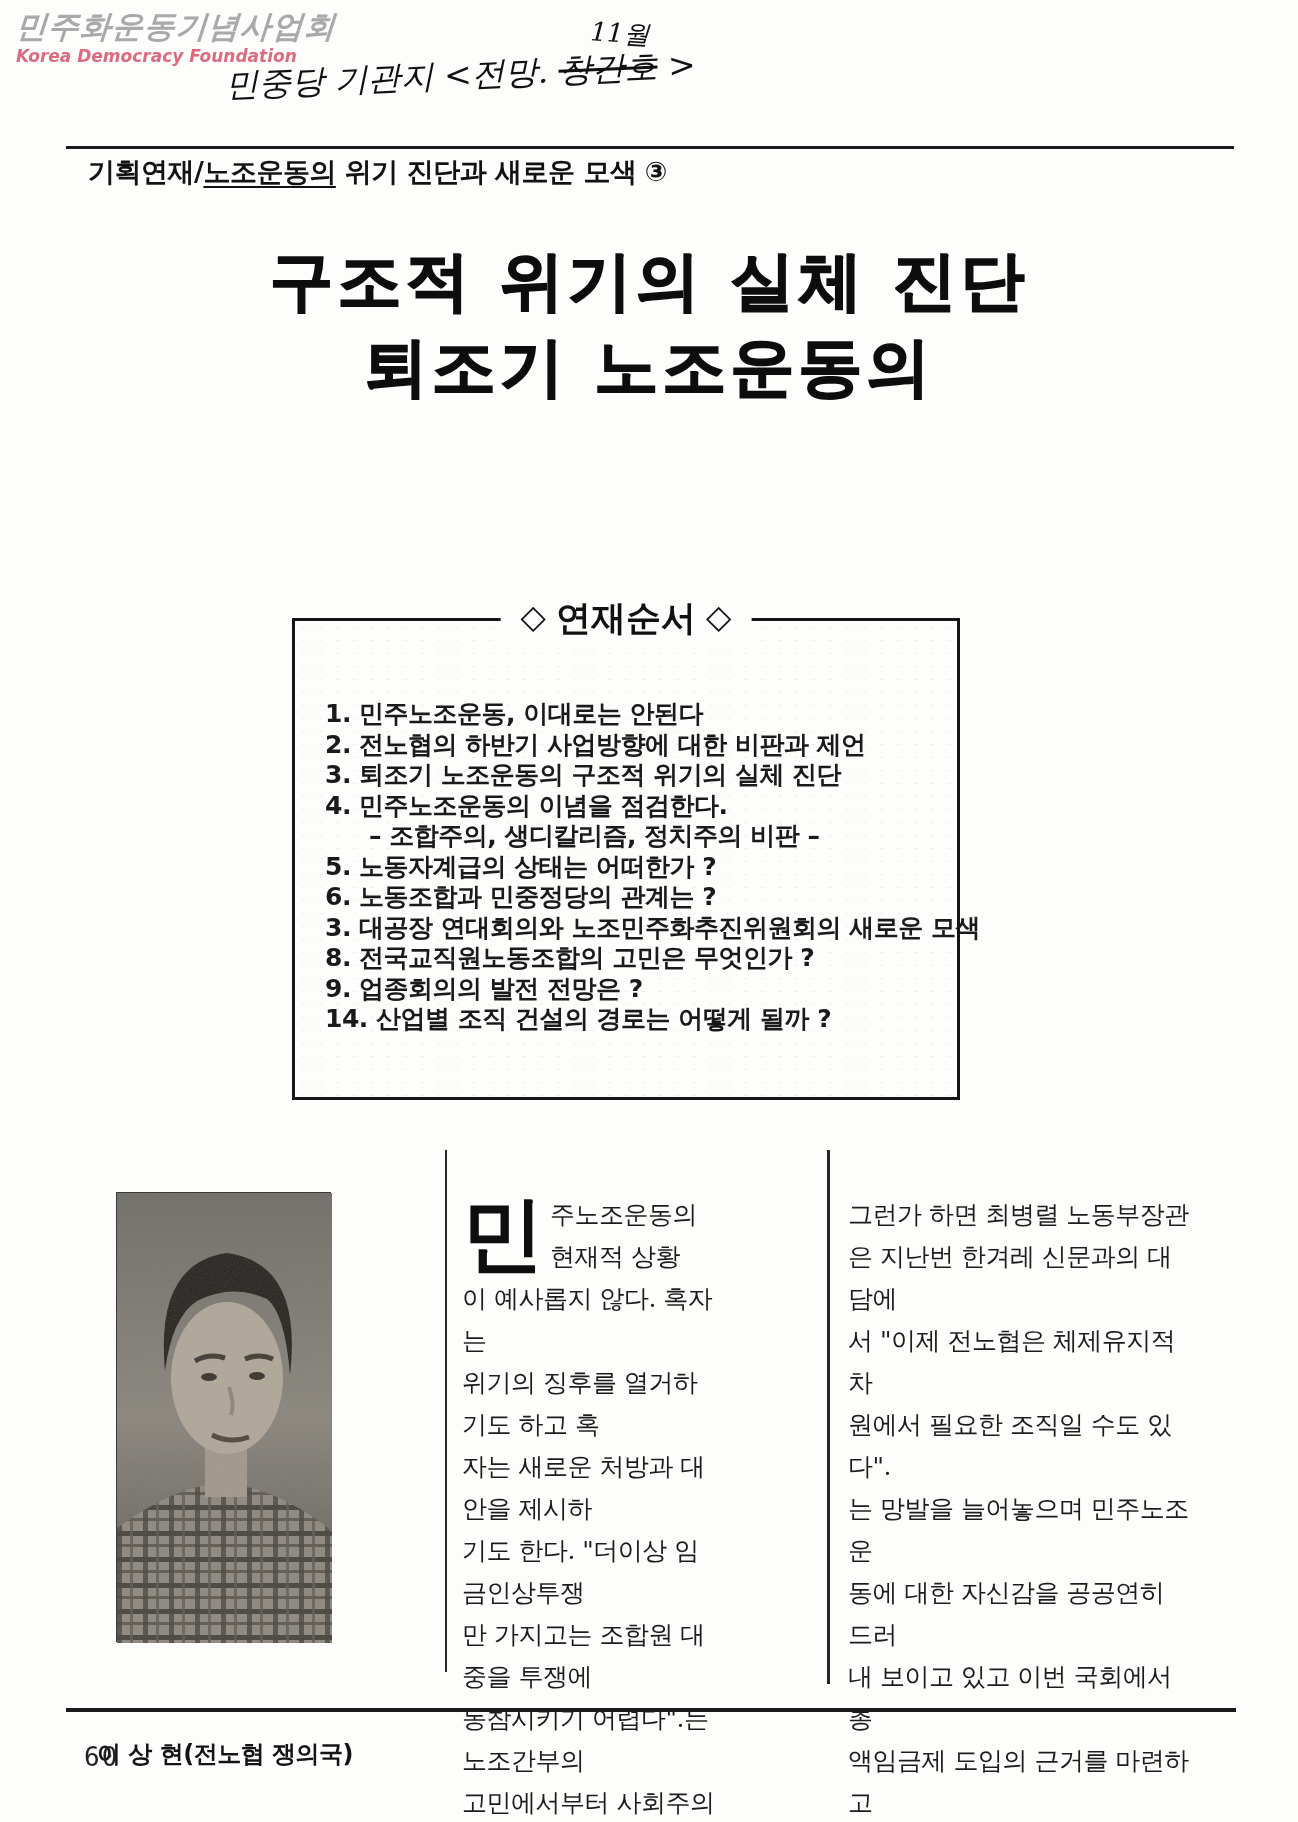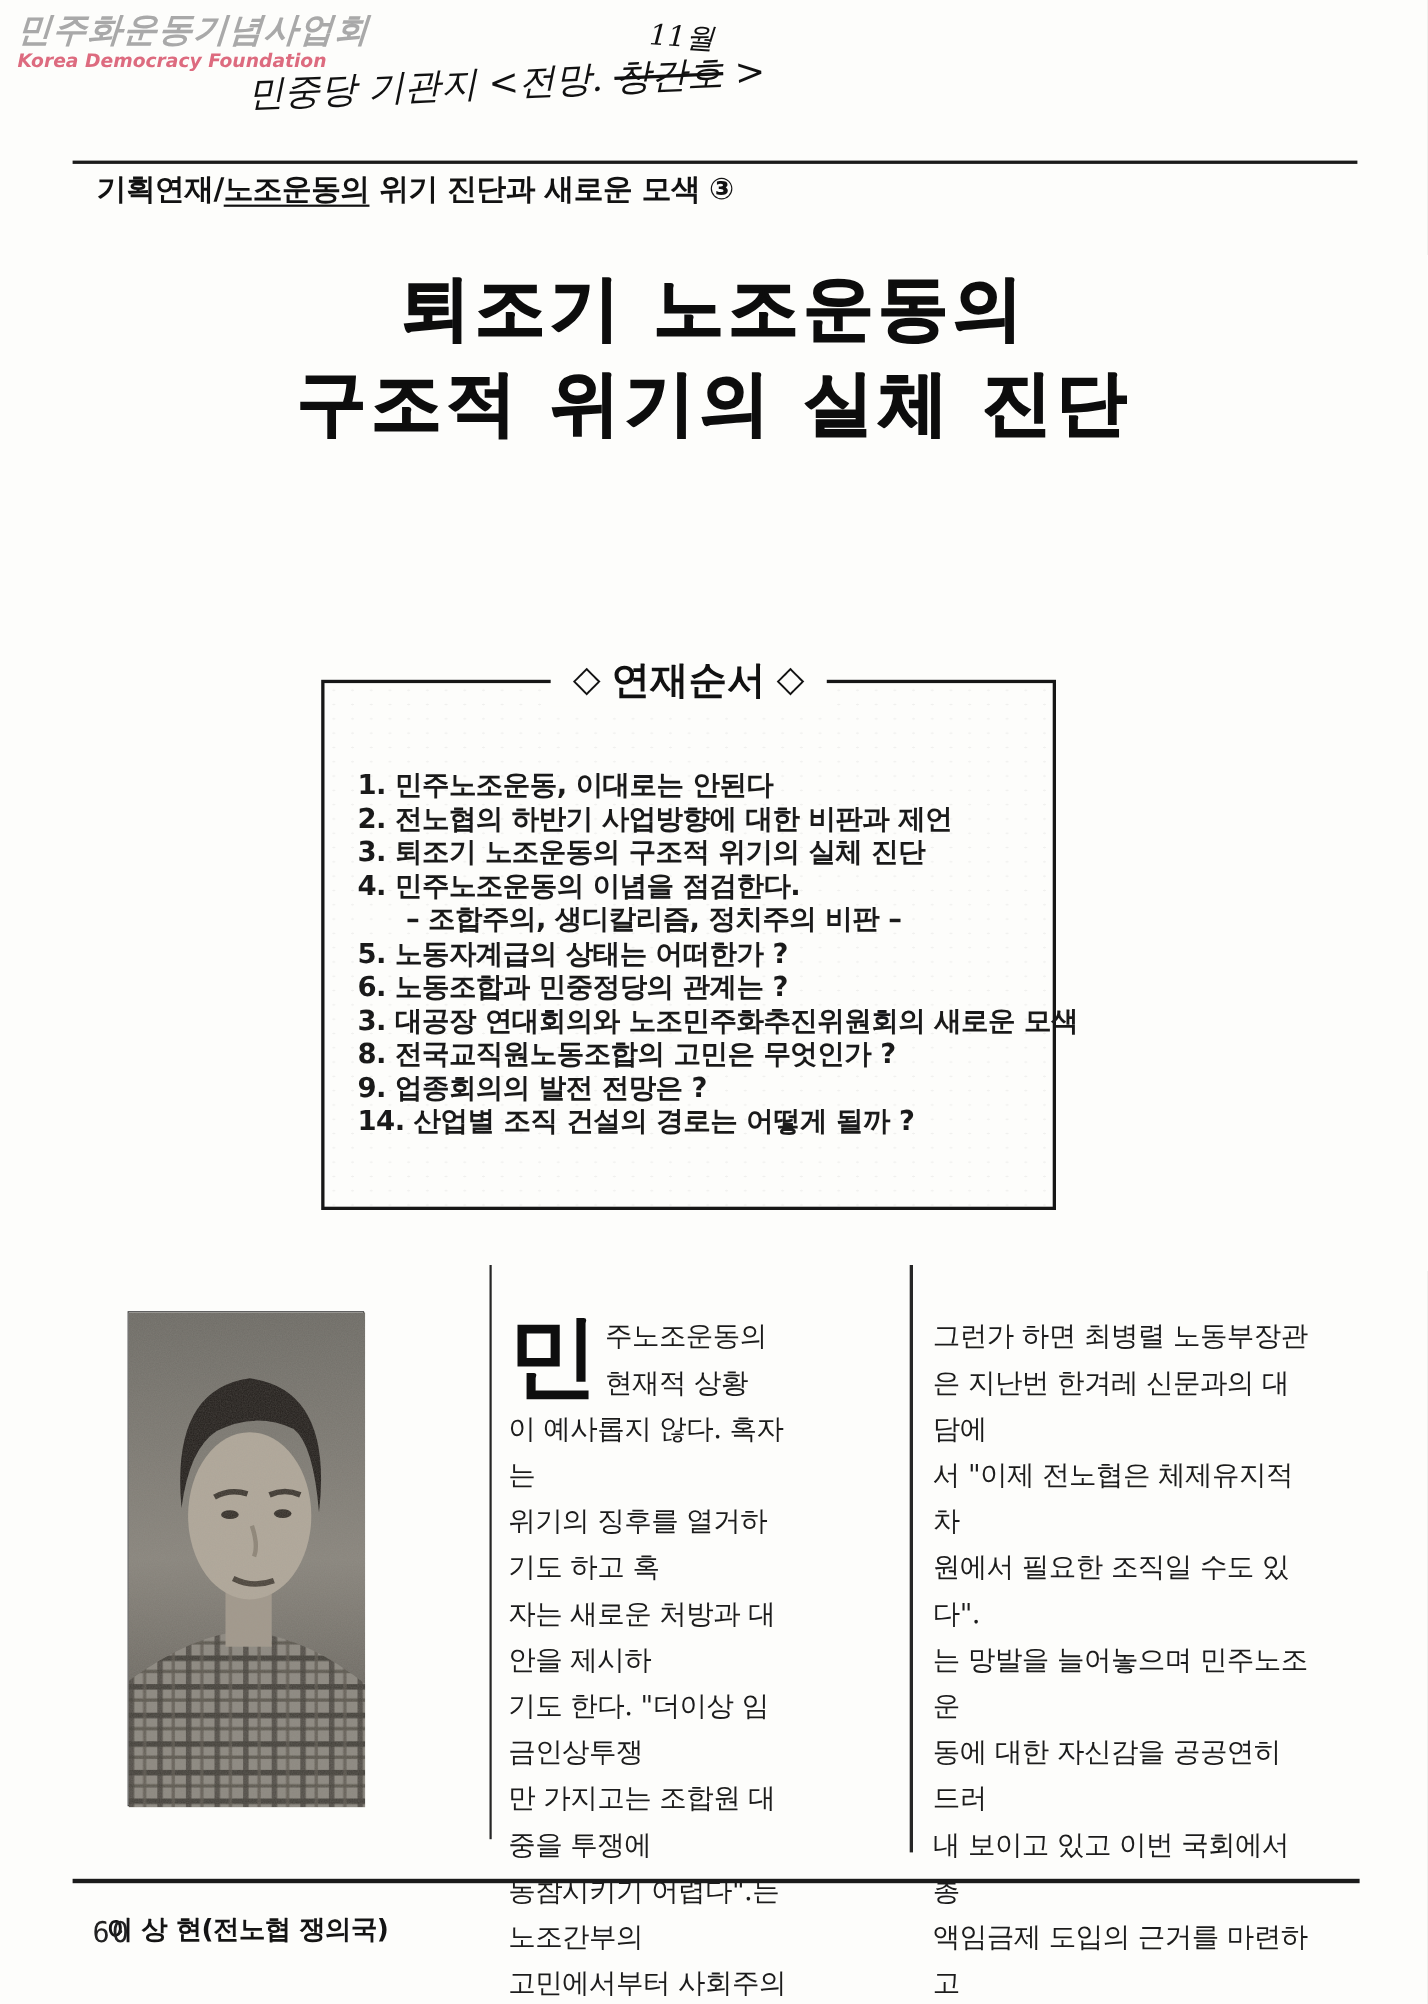--- a/index.html
+++ b/index.html
@@ -137,22 +137,22 @@
     </span>
     <span data-name="handwritten-note-end">&gt;</span>
   </div>
 
   <div class="rule top-rule" data-name="top-divider-line"></div>
   <div class="series-header" data-name="series-header">
     <span data-name="series-header-prefix">기획연재/</span><span class="u" data-name="series-header-underlined">노조운동의</span><span data-name="series-header-rest"> 위기 진단과 새로운 모색</span><span class="issue" data-name="series-issue-number">③</span>
   </div>
 
   <div class="main-title" data-name="article-title">
+    <div data-name="article-title-line2">구조적 위기의 실체 진단</div>
     <div data-name="article-title-line1">퇴조기 노조운동의</div>
-    <div data-name="article-title-line2">구조적 위기의 실체 진단</div>
   </div>
 
   <div class="serial-box" data-name="serial-order-box">
     <div class="serial-heading" data-name="serial-order-heading">
       <span class="dia" data-name="diamond-icon">◇</span><span data-name="serial-order-heading-text">연재순서</span><span class="dia" data-name="diamond-icon">◇</span>
     </div>
     <div class="serial-list" data-name="serial-order-list">
       <div class="item" data-name="list-item">1. 민주노조운동, 이대로는 안된다</div>
       <div class="item" data-name="list-item">2. 전노협의 하반기 사업방향에 대한 비판과 제언</div>
       <div class="item bold" data-name="list-item-current">3. 퇴조기 노조운동의 구조적 위기의 실체 진단</div>

